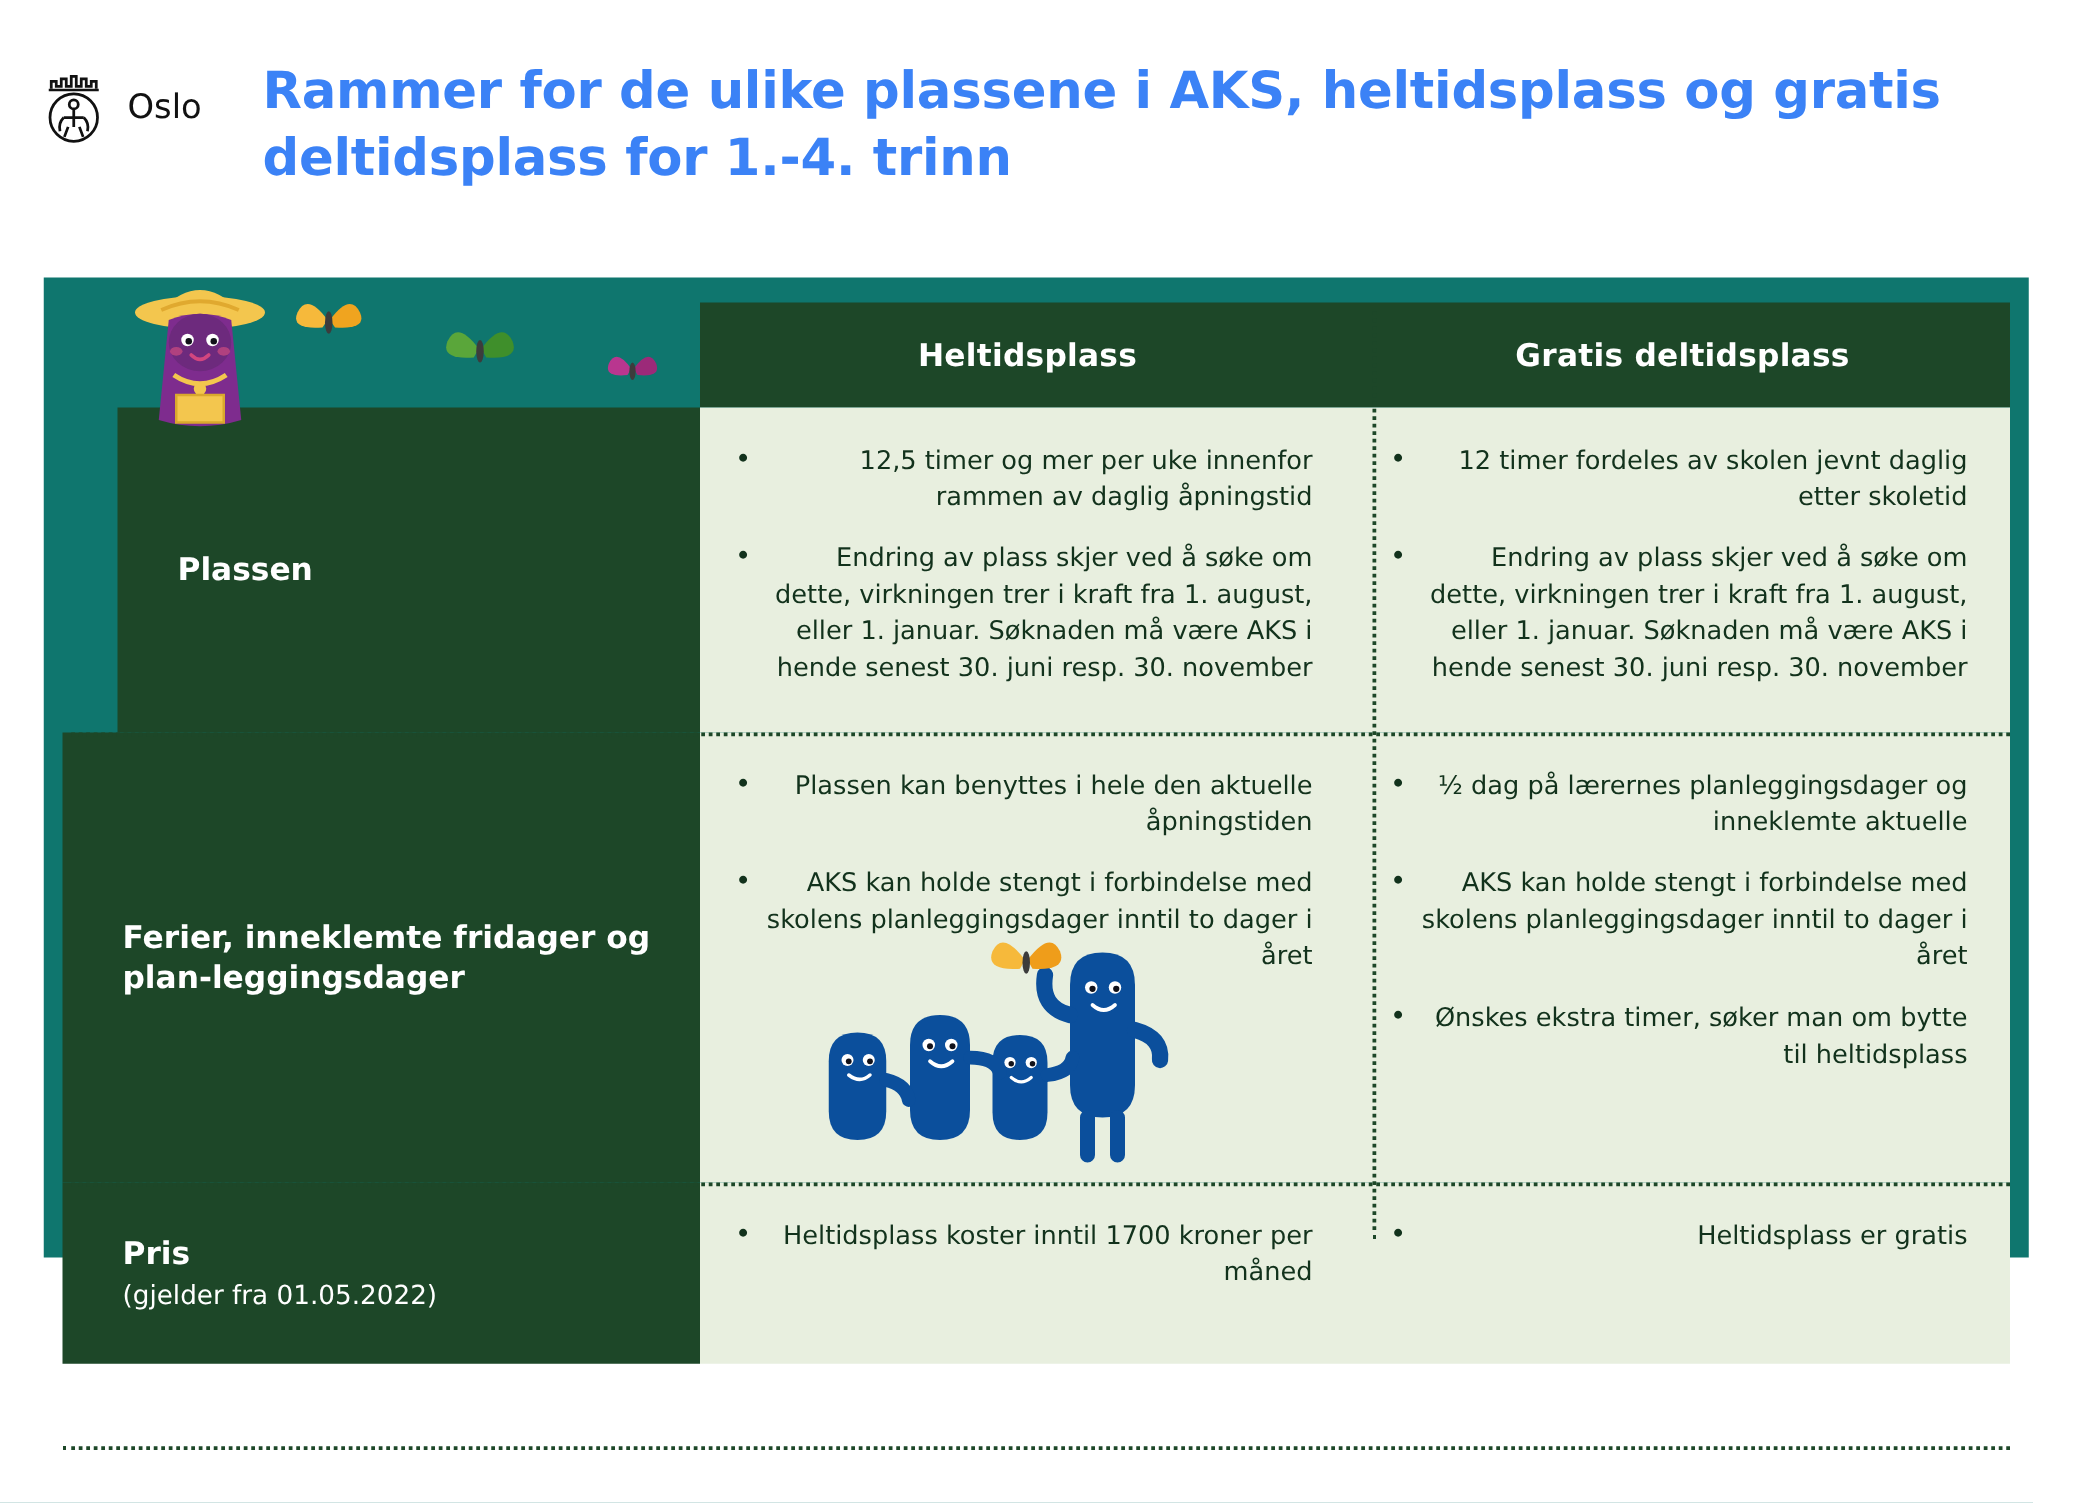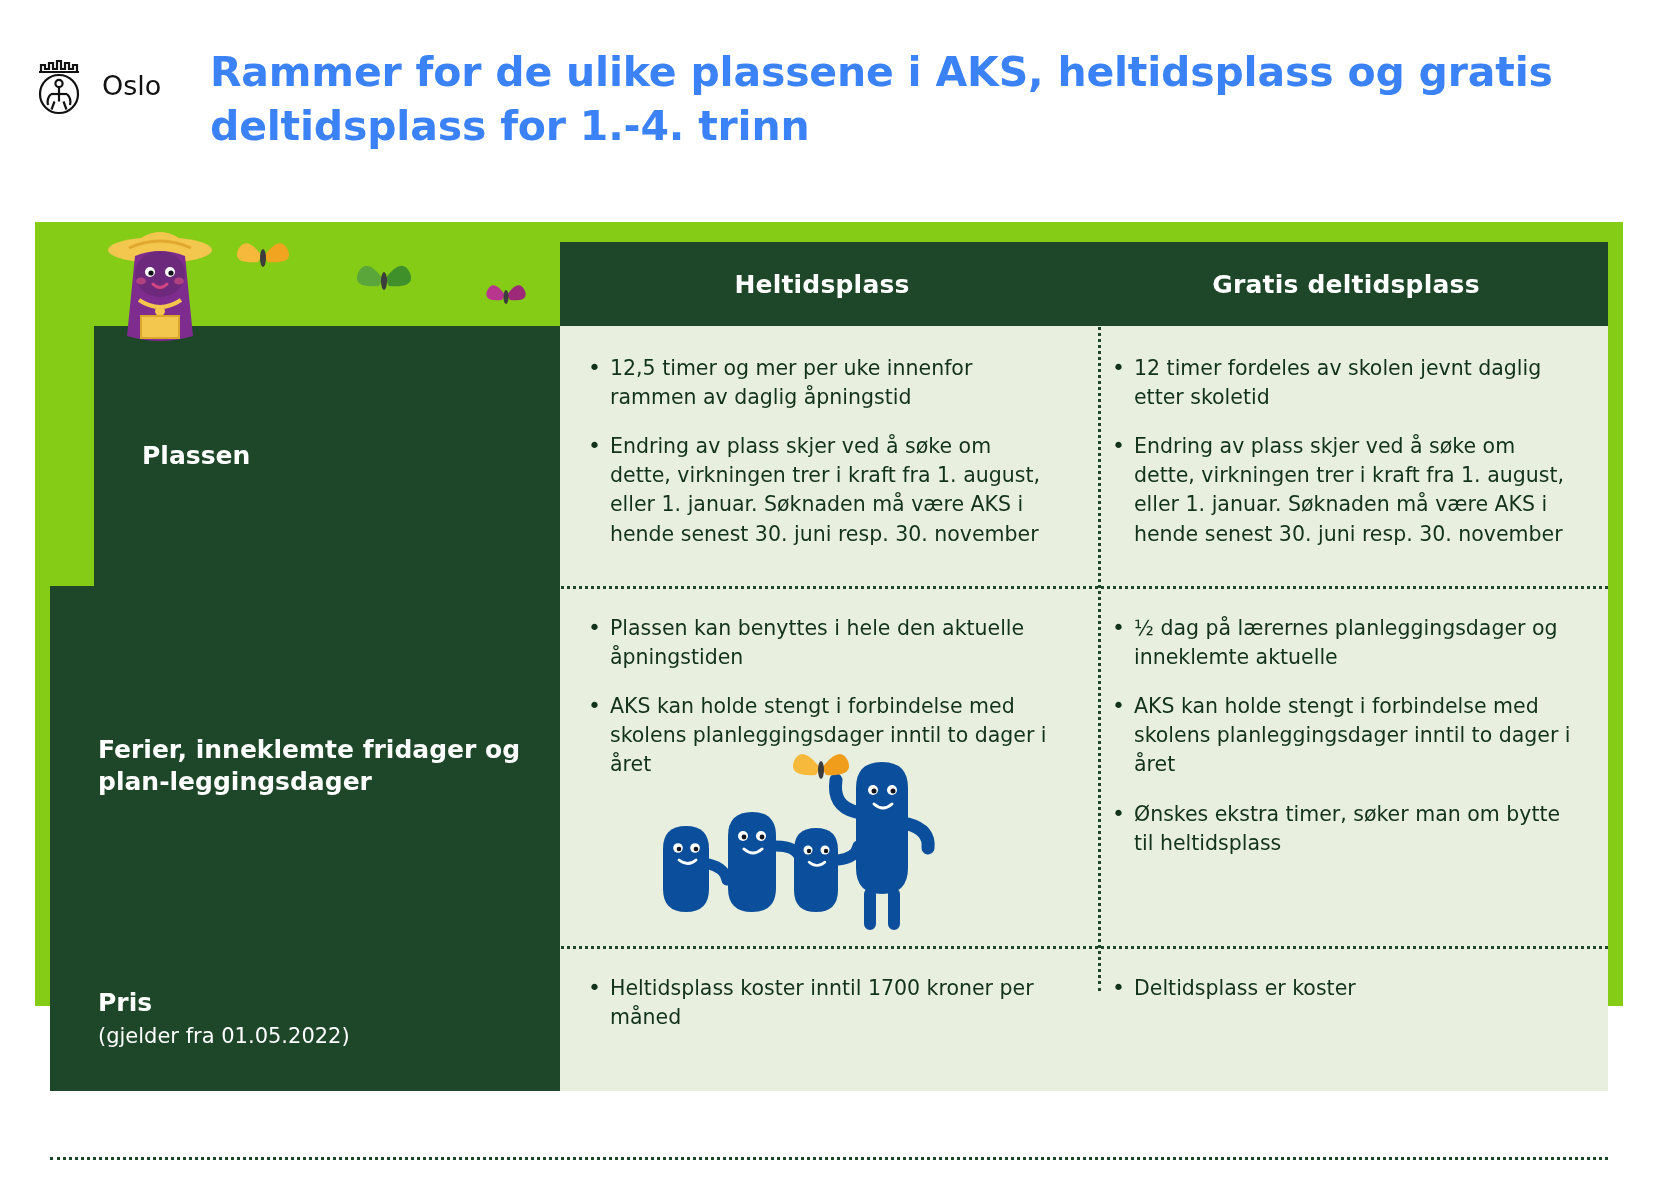--- a/index.html
+++ b/index.html
@@ -51,21 +51,21 @@
     padding-right: 20px;
   }
 
   
   .board {
     position: absolute;
     left: 35px;
     top: 222px;
     width: 1588px;
     height: 784px;
-    background: #84cc16;
+    background: #0f766e;
   }
   .grid {
     position: absolute;
     left: 15px;
     top: 20px;
     width: 1558px;
     height: 915px;
     display: grid;
     grid-template-columns: 510px 524px 524px;
     grid-template-rows: 84px 260px 360px 145px;
@@ -102,20 +102,21 @@
     margin-top: 4px;
   }
   .rowlabel.r1 { grid-row: 2; margin-left: 44px; }
   .rowlabel.r2 { grid-row: 3; }
   .rowlabel.r3 { grid-row: 4; }
 
   .content {
     background: #e8efdf;
     padding: 28px 34px 10px 22px;
     color: #102b18;
+    text-align: right;
   }
   ul.bullets {
     list-style: none;
     margin: 0;
     padding: 0;
   }
   ul.bullets li {
     position: relative;
     padding-left: 28px;
     margin-bottom: 20px;
@@ -223,21 +224,21 @@
         <span>Pris</span>
         <span class="sub">(gjelder fra 01.05.2022)</span>
       </div>
       <div class="cell content">
         <ul class="bullets">
           <li>Heltidsplass koster inntil 1700 kroner per måned</li>
         </ul>
       </div>
       <div class="cell content">
         <ul class="bullets">
-          <li>Deltidsplass er koster</li>
+          <li>Heltidsplass er gratis</li>
         </ul>
       </div>
     </div>
 
     <div class="dot-v" style="left:1063px; top:20px; bottom:15px;"></div>
     <div class="dot-h" style="top:364px; left:15px; right:15px;"></div>
     <div class="dot-h" style="top:724px; left:15px; right:15px;"></div>
     <div class="dot-h" style="top:935px; left:15px; right:15px;"></div>
 
     <svg class="deco" style="left:60px; top:-10px;" width="130" height="130" viewBox="0 0 130 130">

